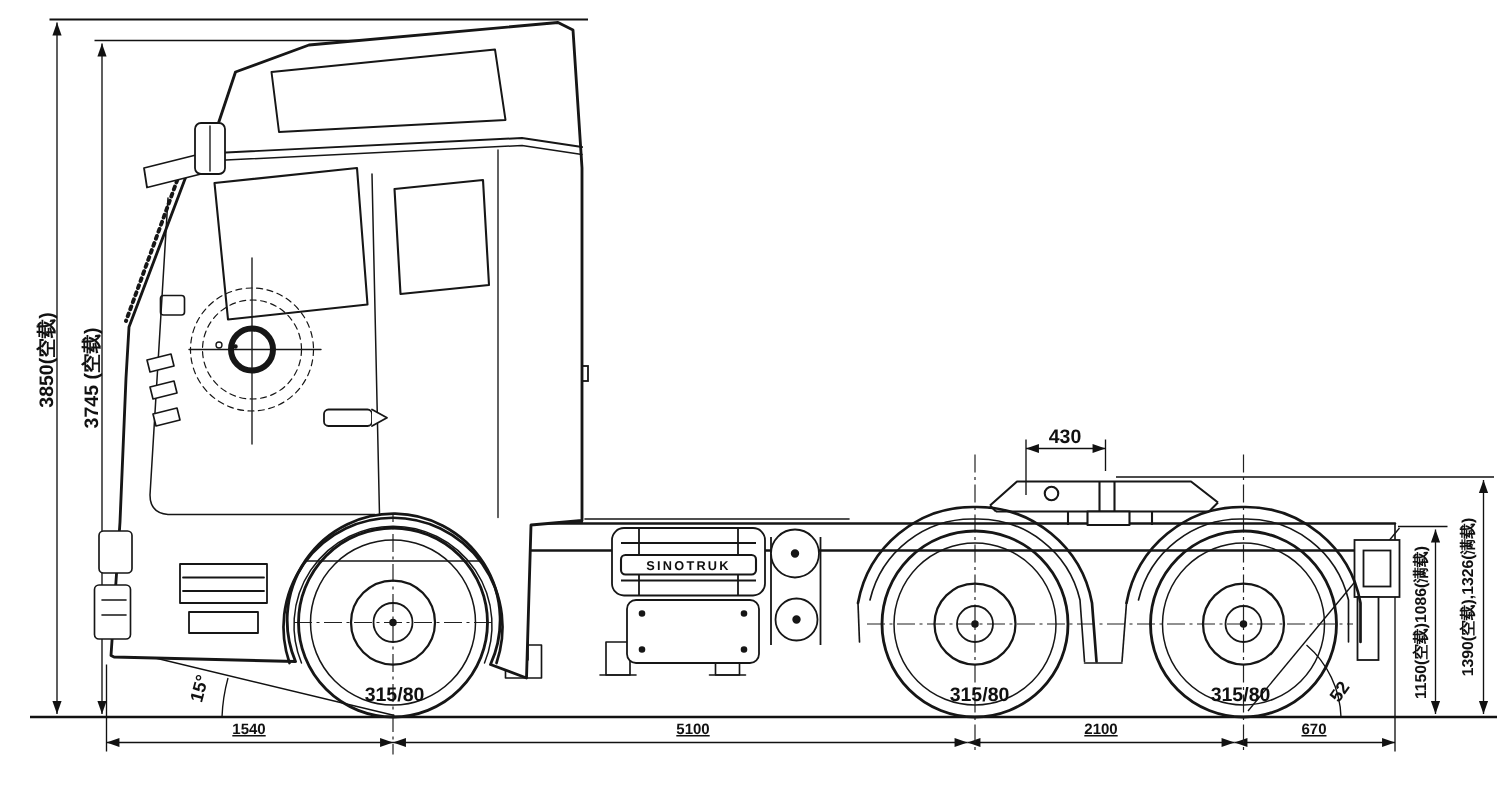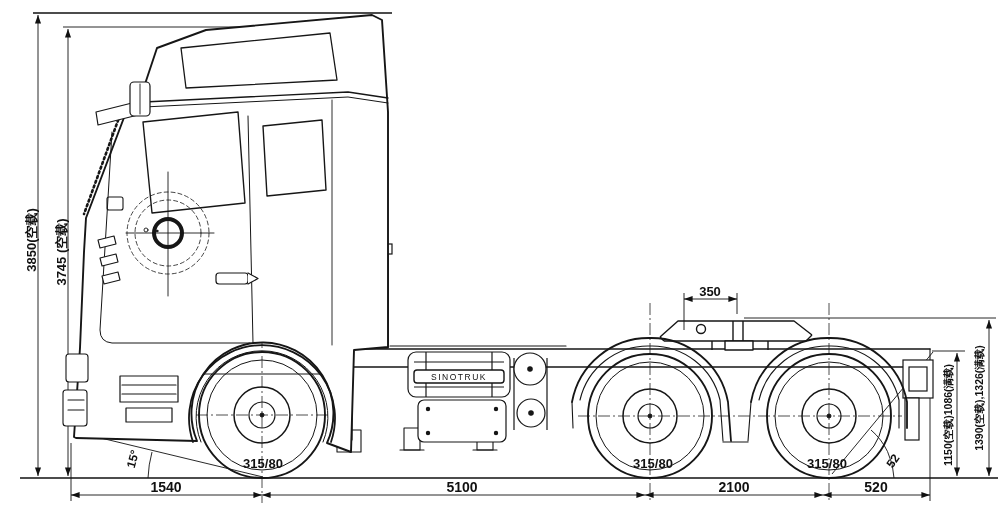--- a/index.html
+++ b/index.html
@@ -2,25 +2,25 @@
 <html><head>
 <meta charset="utf-8">
 <style>
   html,body{margin:0;padding:0;background:#fff;}
   #stage{position:relative;width:1000px;height:525px;background:#ffffff;overflow:hidden;
          font-family:"Liberation Sans",sans-serif;}
   #stage svg{position:absolute;left:0;top:0;}
   .lbl{position:absolute;color:#111;white-space:nowrap;font-weight:700;
        transform:translate(-50%,-50%);font-family:"Liberation Sans",sans-serif;line-height:1;}
   .rot{transform:translate(-50%,-50%) rotate(-90deg);}
-  .f14{font-size:14px;}
+  .f14{font-size:10px;text-decoration:underline;}
   .f13{font-size:13px;}
   .f12{font-size:12px;}
   .f11{font-size:10.5px;}
-  .logo{font-size:8.5px;letter-spacing:1.5px;font-weight:400;color:#101010;}
+  .logo{font-size:8.5px;letter-spacing:1.5px;font-weight:700;color:#101010;}
 </style>
 </head>
 <body>
 
 <div id="stage">
 
 <svg width="1000" height="525" viewBox="0 0 1000 525">
   <defs>
     <marker id="arr" viewBox="0 0 10 8" refX="9.5" refY="4" markerWidth="11" markerHeight="8.5" orient="auto-start-reverse">
       <path d="M0.5,0.8 L9.5,4 L0.5,7.2 Z" fill="#111"></path>
@@ -248,23 +248,23 @@
     <path fill="none" stroke-width="1" d="M 201,442 A 66,66 0 1 1 323,442"></path>
   </g>
 </svg>
 
 <div class="lbl rot f13" style="left:31px;top:240px;">3850(空载)</div>
 <div class="lbl rot f13" style="left:61px;top:252px;">3745 (空载)</div>
 
 <div class="lbl f14" style="left:166px;top:487px;">1540</div>
 <div class="lbl f14" style="left:462px;top:487px;">5100</div>
 <div class="lbl f14" style="left:734px;top:487px;">2100</div>
-<div class="lbl f14" style="left:876px;top:487px;">520</div>
-
-<div class="lbl f13" style="left:710px;top:291px;">350</div>
+<div class="lbl f14" style="left:876px;top:487px;">670</div>
+
+<div class="lbl f13" style="left:710px;top:291px;">430</div>
 
 <div class="lbl rot f11" style="left:948px;top:415px;">1150(空载)1086(满载)</div>
 <div class="lbl rot f11" style="left:979px;top:398px;">1390(空载),1326(满载)</div>
 
 <div class="lbl f12" style="left:133px;top:459px;transform:translate(-50%,-50%) rotate(-75deg);">15°</div>
 <div class="lbl f12" style="left:893px;top:461px;transform:translate(-50%,-50%) rotate(-55deg);">52</div>
 
 <div class="lbl f13" style="left:263px;top:463px;">315/80</div>
 <div class="lbl f13" style="left:653px;top:463px;">315/80</div>
 <div class="lbl f13" style="left:827px;top:463px;">315/80</div>

